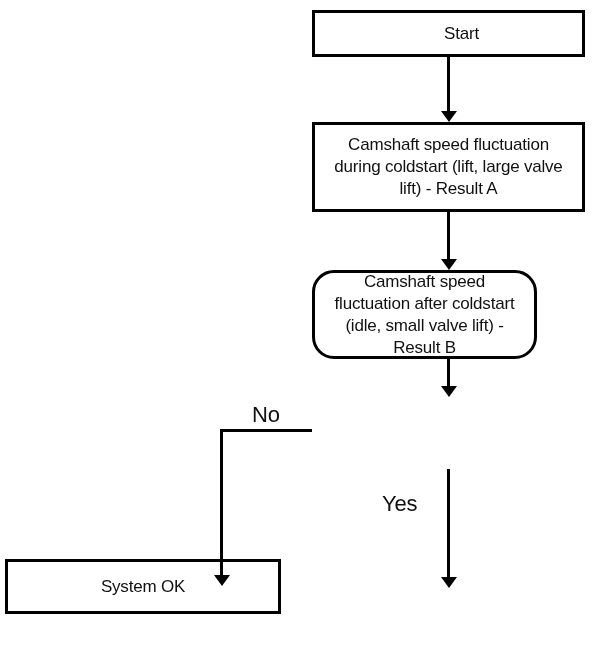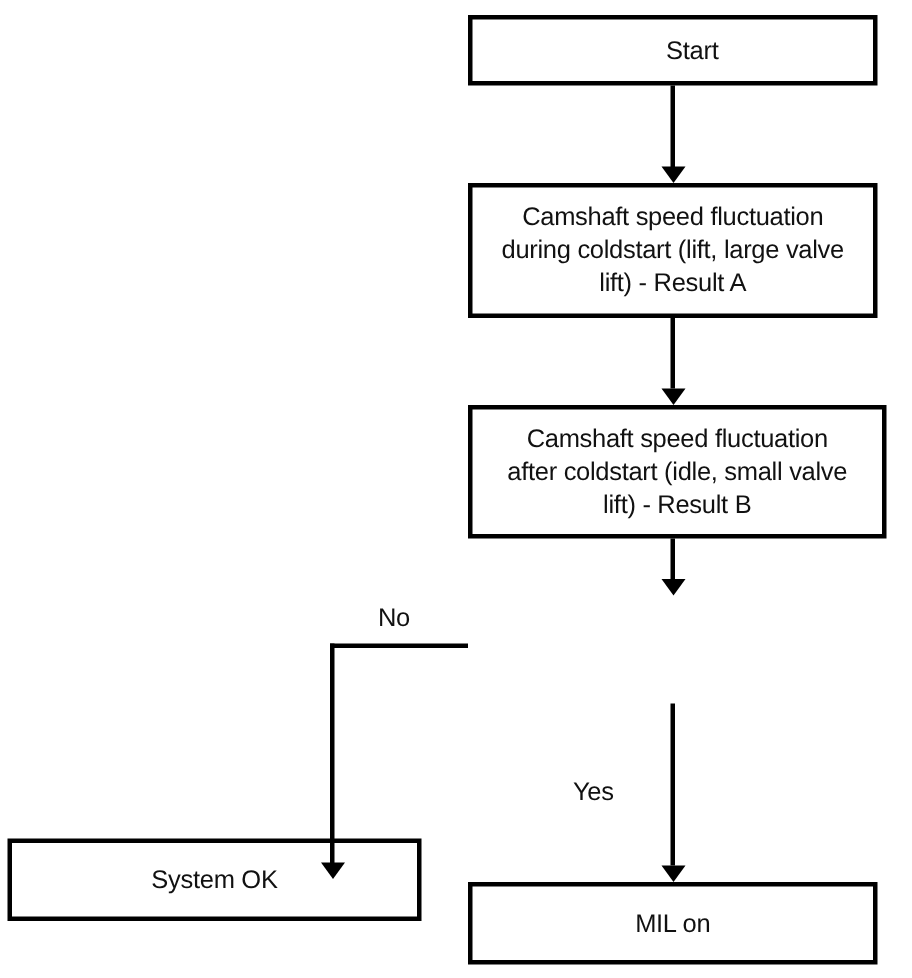--- a/index.html
+++ b/index.html
@@ -25,21 +25,21 @@
     align-items: center;
     justify-content: center;
     text-align: center;
     font-size: 17px;
     line-height: 22px;
     padding: 0 18px;
     letter-spacing: -0.2px;
   }
   .node-start    { left:312px; top:10px;  width:273px; height:47px;padding-left:44px; }
   .node-result-a { left:312px; top:122px; width:273px; height:90px; }
-  .node-result-b { left:312px; top:270px; width:279px; height:89px; }
+  .node-result-b { left:312px; top:270px; width:225px; height:89px;border-radius:22px; }
   .node-decision { left:312px; top:397px; width:273px; height:72px; }
   .node-system-ok{ left:5px;   top:559px; width:276px; height:55px; }
   .node-mil-on   { left:312px; top:588px; width:273px; height:55px; }
 
   .line {
     position: absolute;
     background: #000000;
   }
   .vline { width: 3px; }
   .hline { height: 3px; }
@@ -60,27 +60,27 @@
     border-top: 11px solid #000000;
   }
   .ah-a   { left:441px; top:111px; }
   .ah-b   { left:441px; top:259px; }
   .ah-dec { left:441px; top:386px; }
   .ah-mil { left:441px; top:577px; }
   .ah-ok  { left:214px; top:575px; }
 
   .edge-label {
     position: absolute;
-    font-size: 17px;
+    font-size: 22px;
     letter-spacing: -0.2px;
     color: #111111;
     background: #ffffff;
   }
   .label-no  { left:252px; top:402px; }
-  .label-yes { left:382px; top:518px; }
+  .label-yes { left:382px; top:491px; }
 </style>
 </head>
 <body>
 
 <div class="canvas">
 
   <div class="node node-start">
     <span>Start</span>
   </div>
 
@@ -90,23 +90,20 @@
 
   <div class="node node-result-b">
     <span>Camshaft speed fluctuation after coldstart (idle, small valve lift) - Result B</span>
   </div>
 
 
   <div class="node node-system-ok">
     <span>System OK</span>
   </div>
 
-  <div class="node node-mil-on">
-    <span>MIL on</span>
-  </div>
 
   <div class="line vline v-start-a"></div>
   <div class="arrow-down ah-a"></div>
 
   <div class="line vline v-a-b"></div>
   <div class="arrow-down ah-b"></div>
 
   <div class="line vline v-b-dec"></div>
   <div class="arrow-down ah-dec"></div>
 

